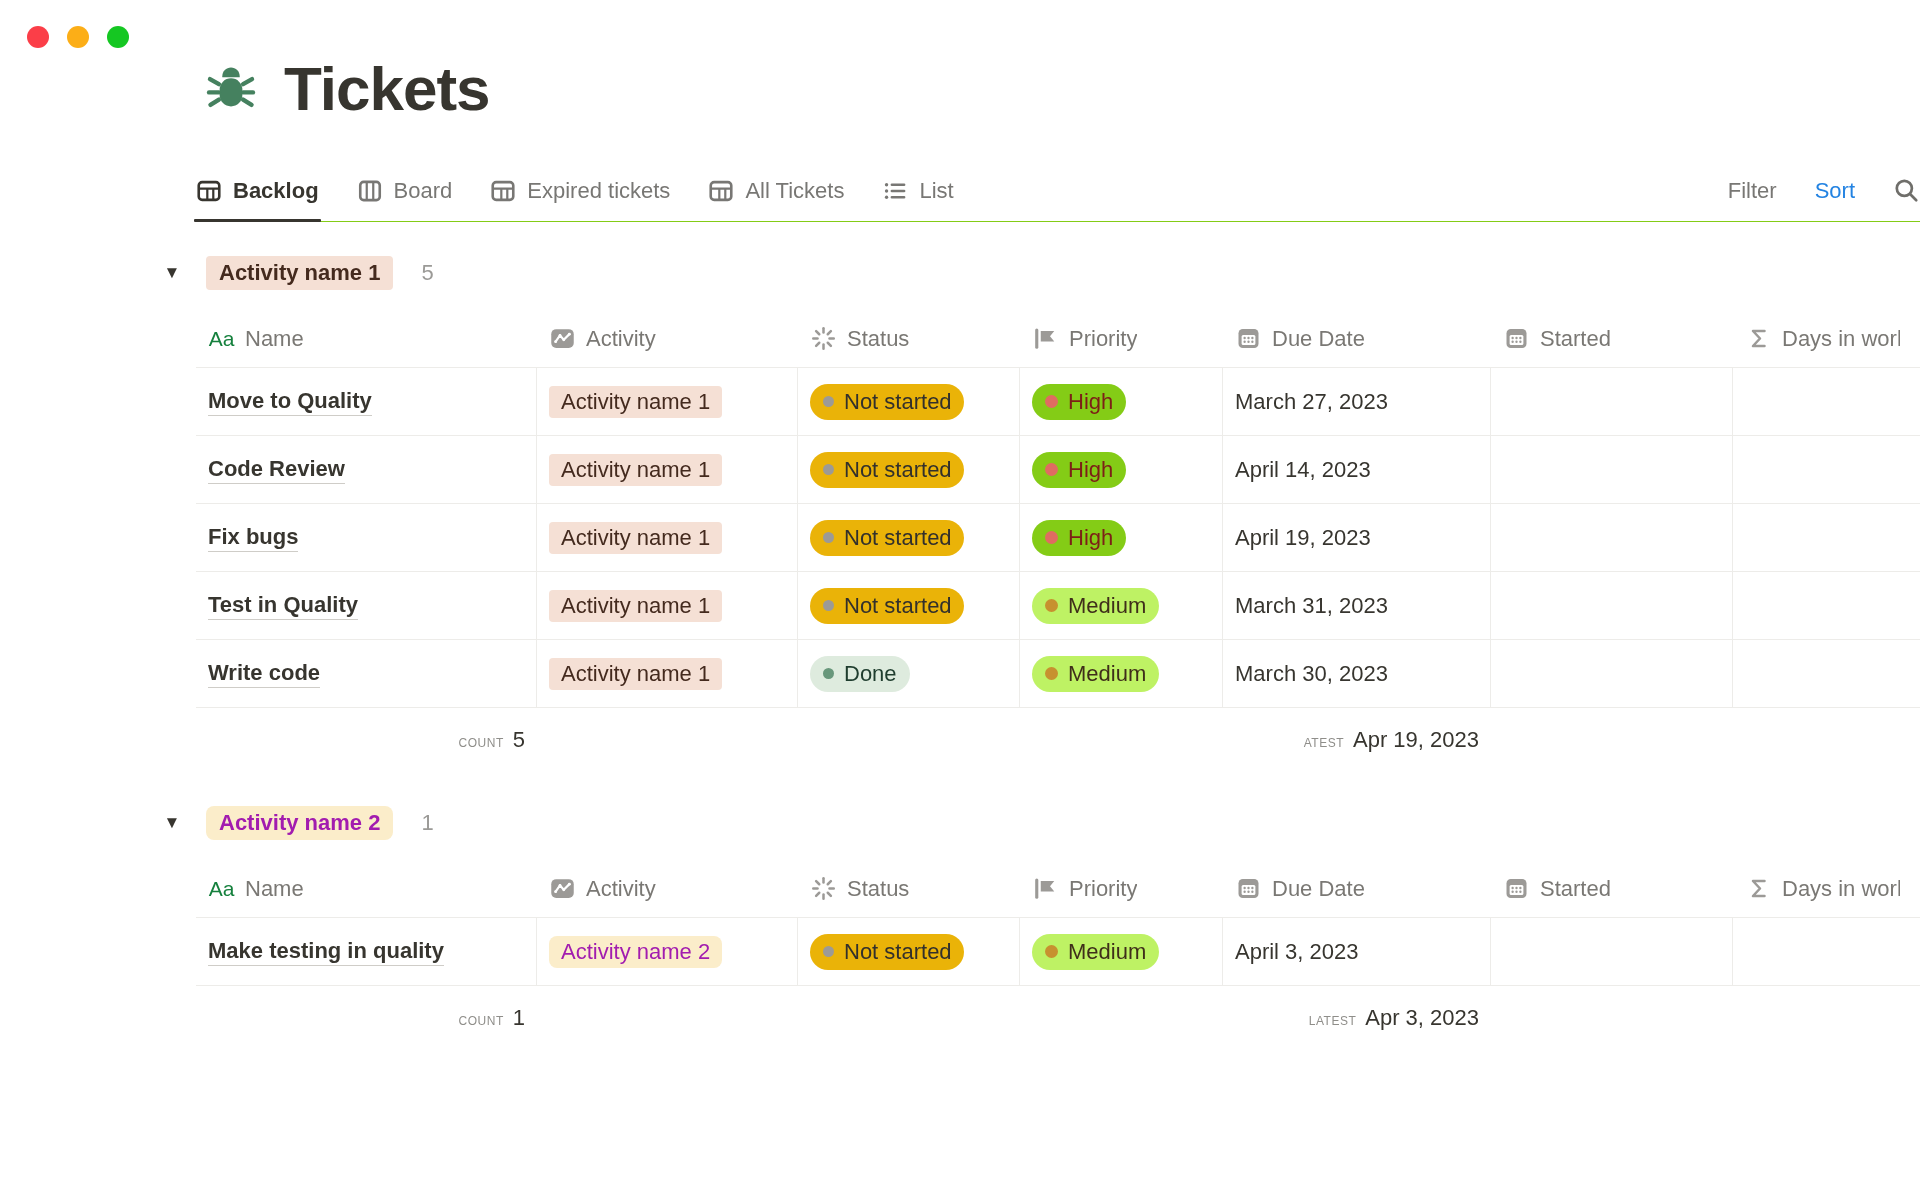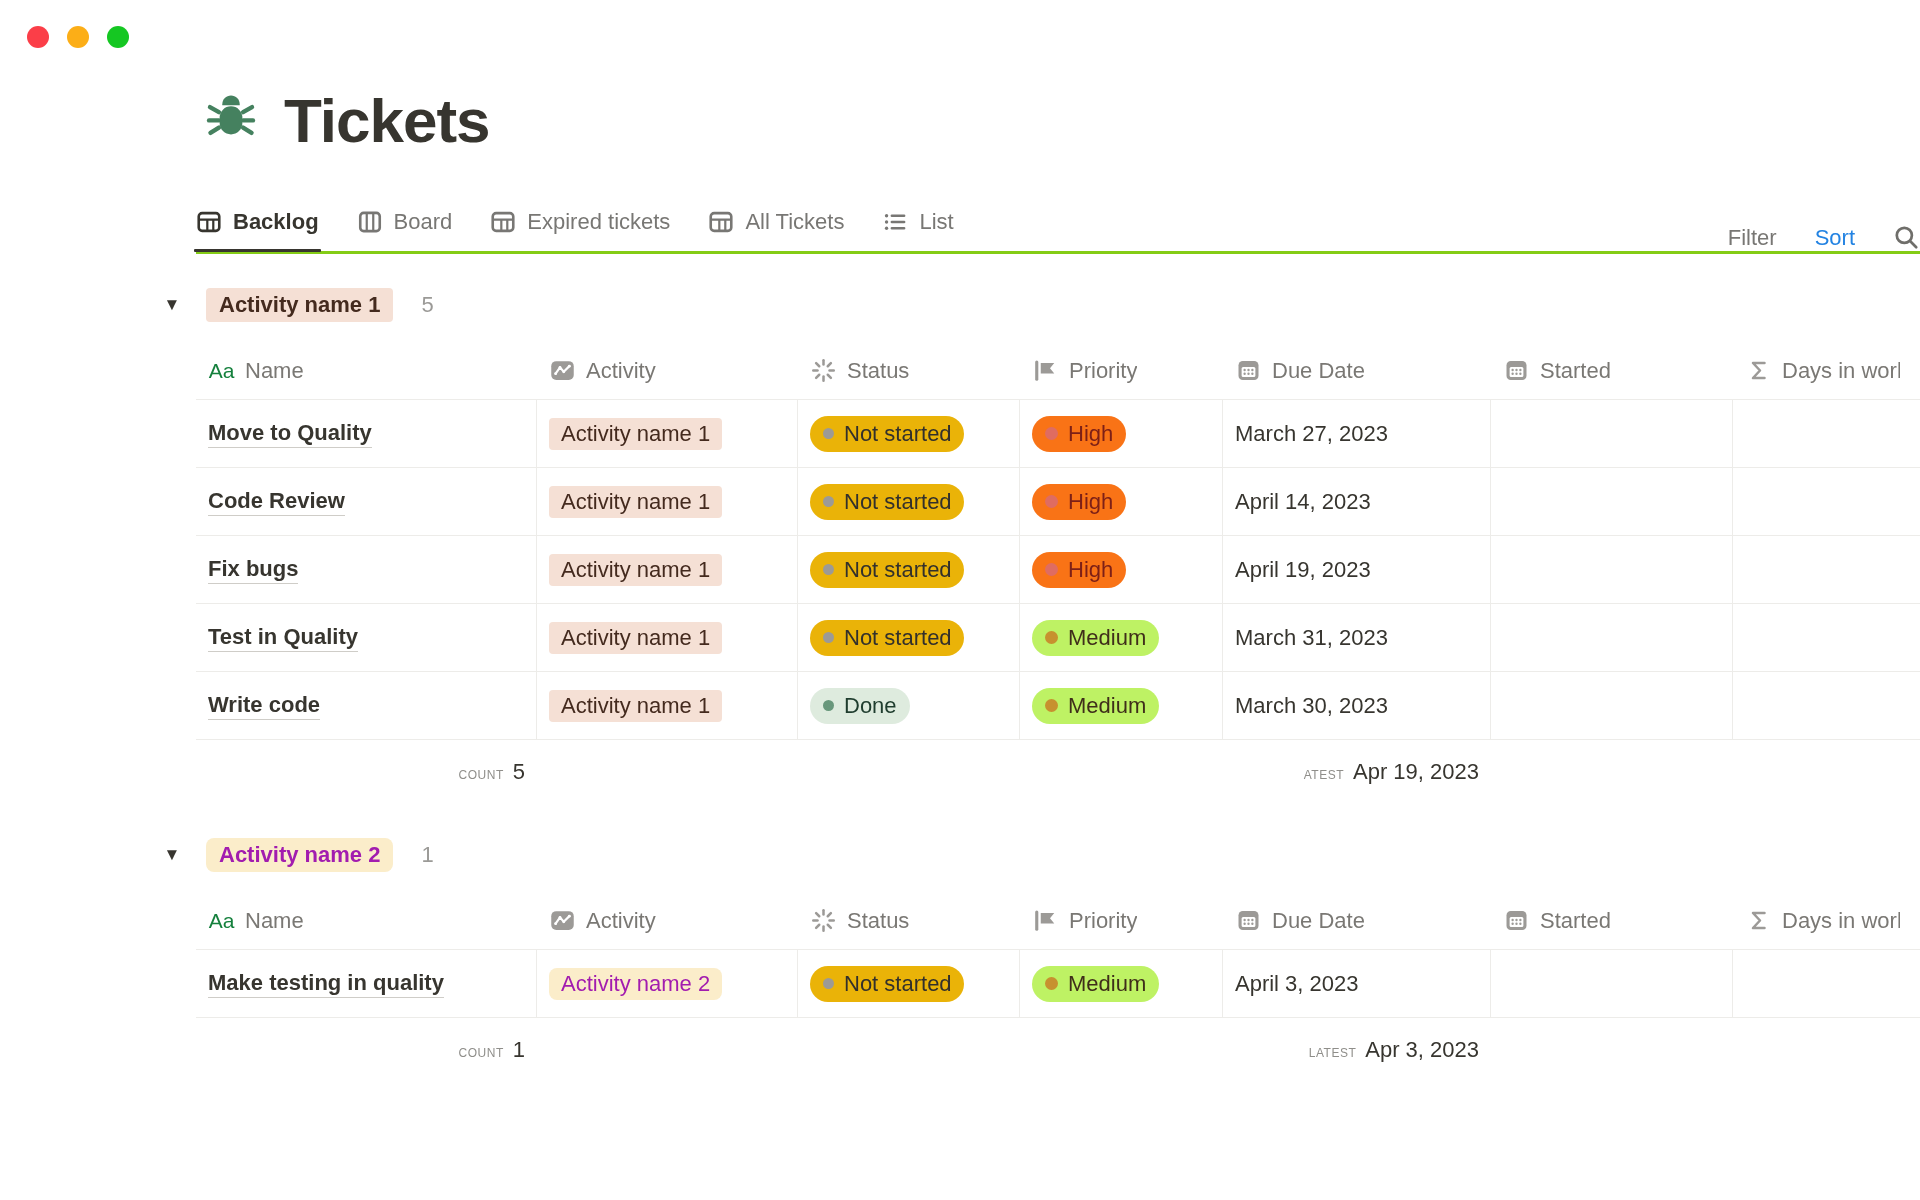--- a/index.html
+++ b/index.html
@@ -7,27 +7,27 @@
               color:#37352F; }
   * { box-sizing:border-box; }
 
   
   .traffic { position:absolute; top:26px; left:27px; display:flex; gap:18px; }
   .traffic .dot { width:22px; height:22px; border-radius:50%; cursor:pointer; }
 
   
   .page { margin-left:196px; }
 
-  .title-row { display:flex; gap:24px; padding-top:88px; margin-left:6px; }
+  .title-row { display:flex; align-items:center; gap:24px; padding-top:56px; margin-left:6px; }
   .bug-wrap svg { width:58px; height:58px; display:block; }
   h1.page-title { font-size:62px; line-height:66px; margin:0; font-weight:700; letter-spacing:-1px; color:#37352F; }
 
   
-  .tabbar { display:flex; align-items:flex-end; margin-top:38px; height:62px;
-            border-bottom:3px solid #84cc16; }
+  .tabbar { display:flex; align-items:center; margin-top:38px; height:62px;
+            border-bottom:1px solid #84cc16; }
   .tabs { display:flex; align-items:center; height:100%; }
   .tab { display:flex; align-items:center; gap:11px; margin-right:38px; color:#787774;
          font-size:22px; height:100%; position:relative; cursor:pointer; white-space:nowrap; }
   .tab svg { width:26px; height:26px; display:block; }
   .tab.active { color:#37352F; font-weight:600; }
   .tab.active::after { content:""; position:absolute; left:-2px; right:-2px; bottom:-1px;
                        height:3px; background:#37352F; border-radius:1px; }
   .toolbar { margin-left:auto; display:flex; align-items:center; gap:38px;
              font-size:22px; }
   .tb-filter { color:#787774; cursor:pointer; }
@@ -69,21 +69,21 @@
 
   .pill { display:inline-flex; align-items:center; gap:10px; padding:5px 13px;
           border-radius:19px; font-size:22px; min-width:0; }
   .pill .dot { width:11px; height:11px; border-radius:50%; flex:none; }
   .pill-label { white-space:nowrap; overflow:hidden; }
   .pill-gray  { background:#eab308; color:#32302C; }
   .pill-gray .dot { background:#9C9A96; }
   .pill-gray .pill-label { max-width:107px; }
   .pill-green { background:#DEEBDE; color:#1F3D2E; }
   .pill-green .dot { background:#68977B; }
-  .pill-red   { background:#f97316; color:#7D2017; }
+  .pill-red   { background:#84cc16; color:#7D2017; }
   .pill-red .dot { background:#DF6C61; width:13px; height:13px; }
   .pill-yellow{ background:#bef264; color:#3F2E1A; }
   .pill-yellow .dot { background:#C7912F; width:13px; height:13px; }
 
   .tfoot { height:64px; }
   .agg { display:flex; align-items:baseline; gap:9px; }
   .foot-count, .foot-latest { justify-content:flex-end; cursor:pointer; overflow:hidden; }
   .agg-label { font-size:12px; color:#8F8E8A; letter-spacing:0.5px; white-space:nowrap; }
   .agg-value { font-size:22px; color:#37352F; white-space:nowrap; }
 </style>

